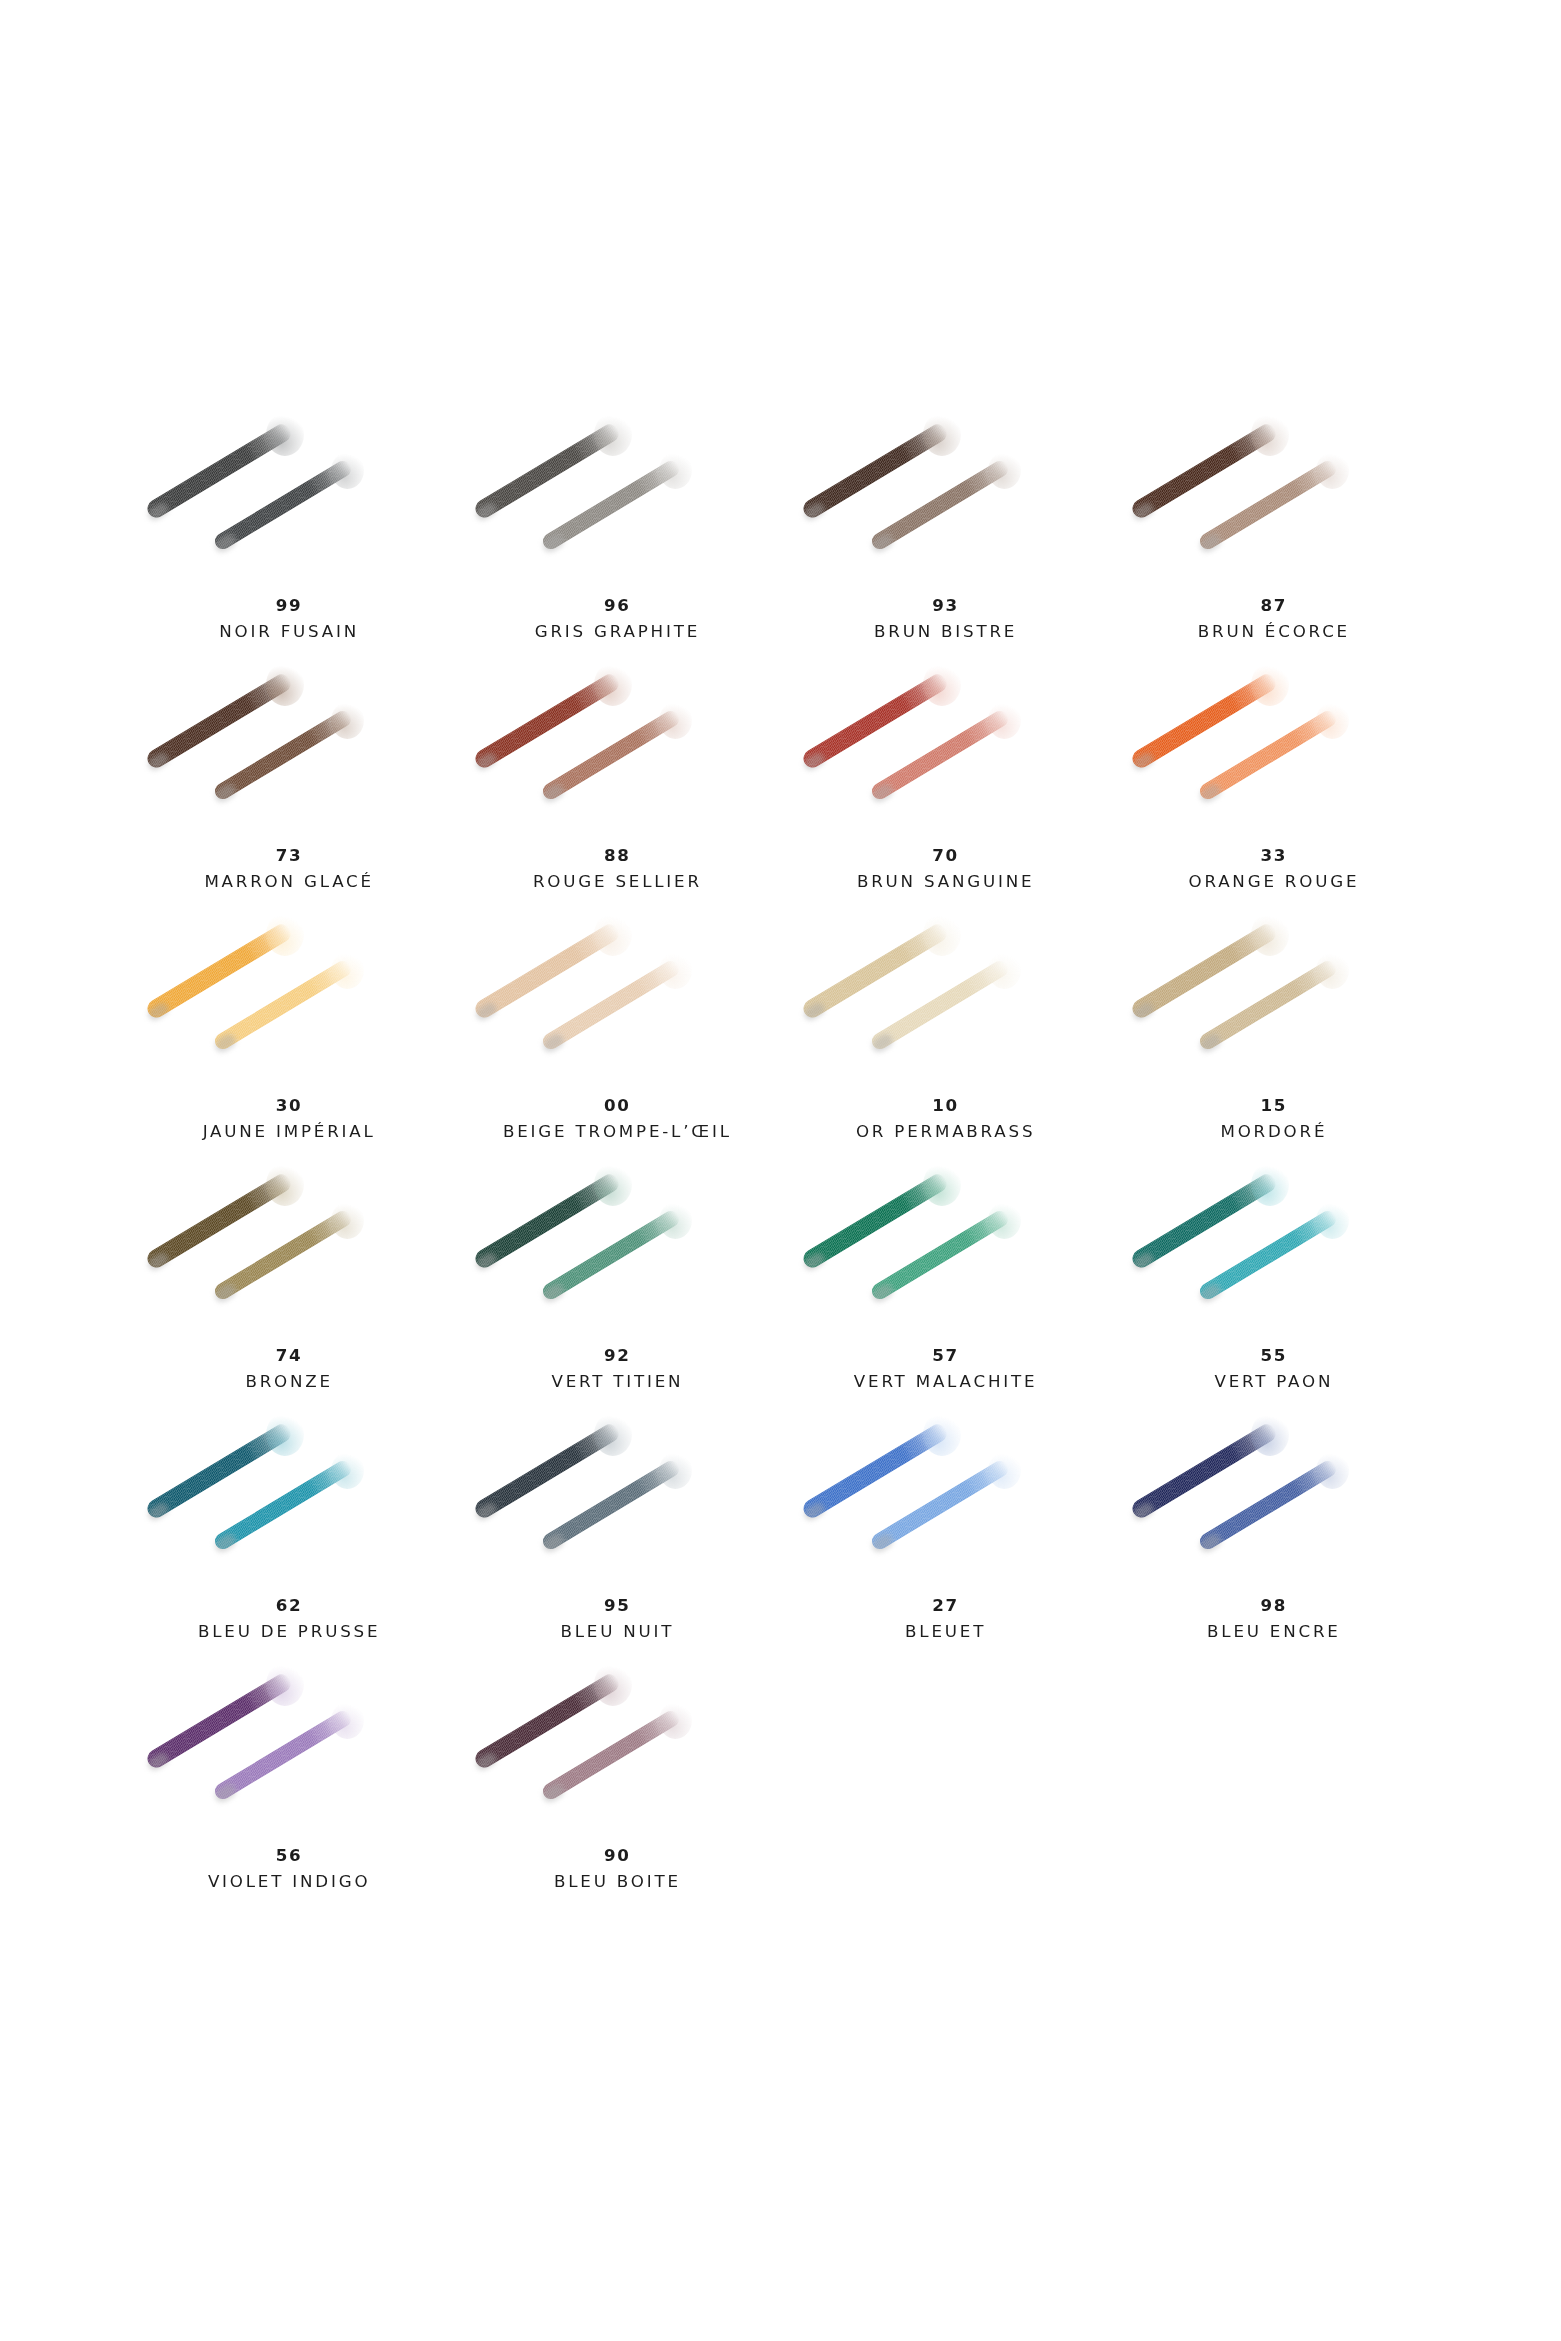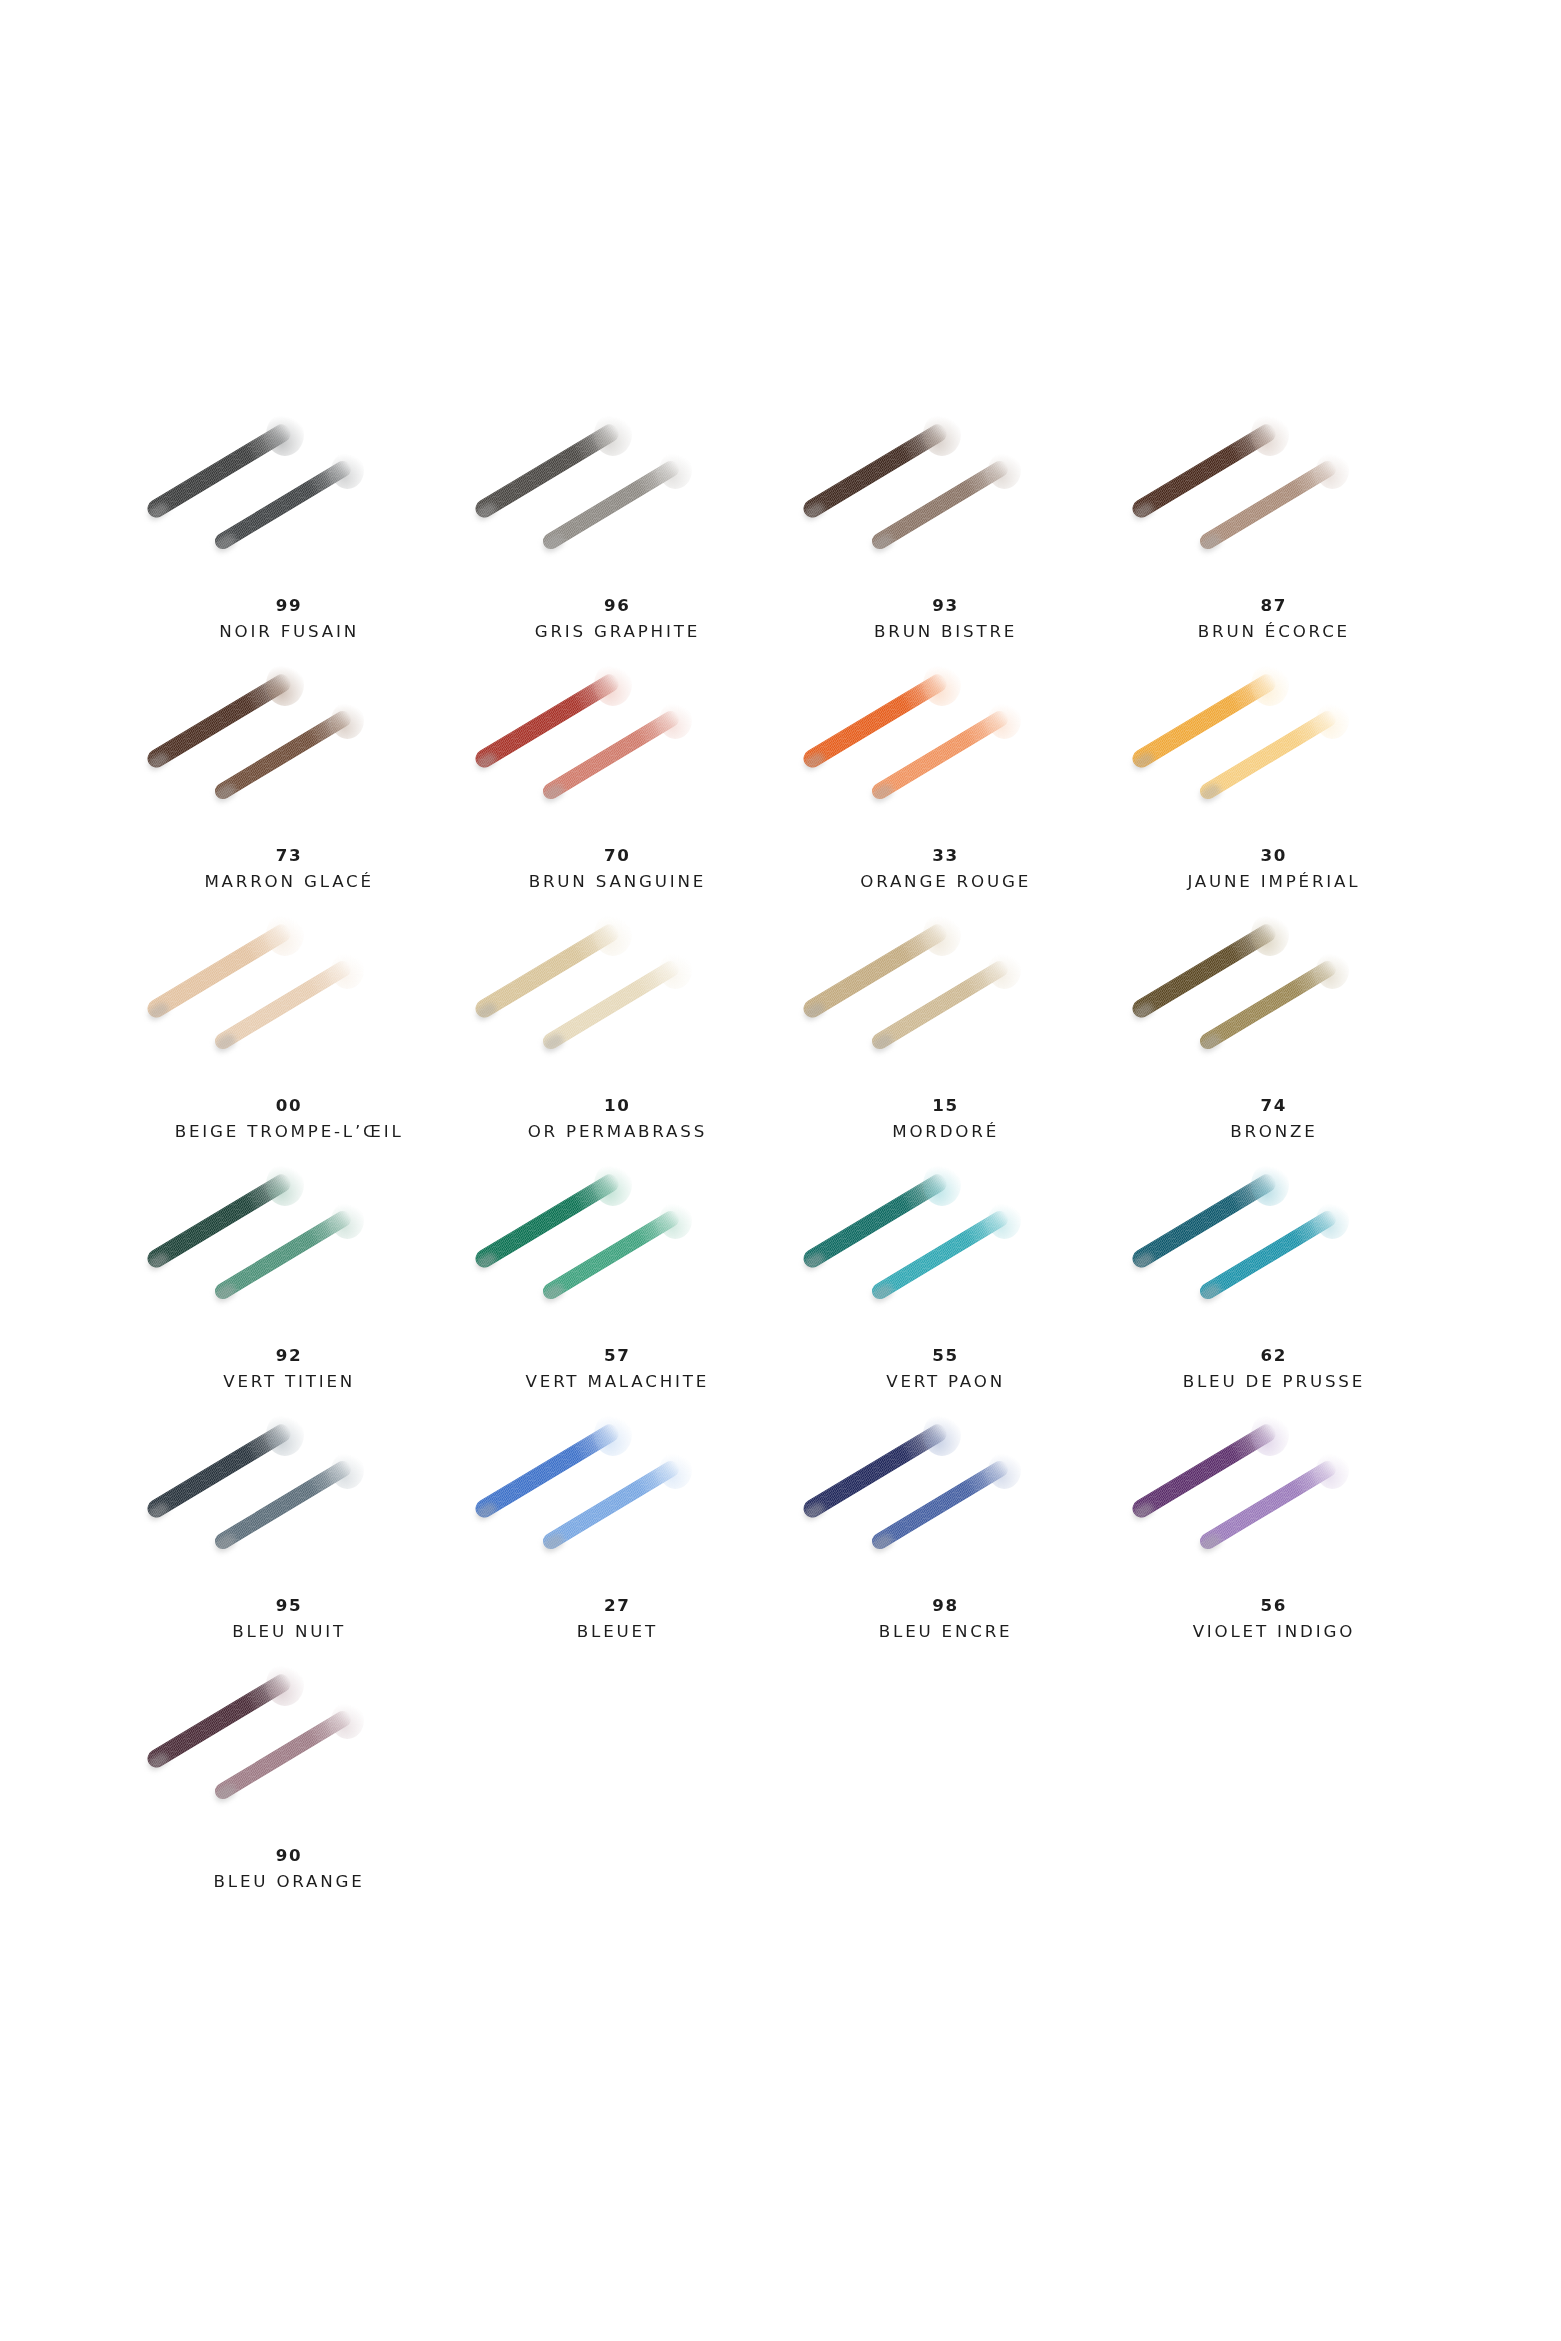--- a/index.html
+++ b/index.html
@@ -229,20 +229,40 @@
           <div class="scatter" style="left: 206px; top: 42px; width: 33px; height: 37px; background: radial-gradient(circle at 40% 70%, rgba(143, 107, 82, 0.4) 0%, rgba(143, 107, 82, 0.16) 44%, rgba(143, 107, 82, 0) 74%);"></div>
         </div>
         <div class="caption">
           <div class="code">73</div>
           <div class="name">MARRON GLACÉ</div>
         </div>
       </div>
       <div class="swatch-cell">
         <div class="strokes">
           <div class="stroke" style="left: 11.7px; top: 52px; width: 164px; height: 17.6px; transform: rotate(-31deg);">
+            <div class="body" style="background: linear-gradient(90deg, rgb(138, 51, 35) 0%, rgb(138, 51, 35) 52%, rgb(138, 51, 35) 70%, rgba(138, 51, 35, 0.78) 82%, rgba(138, 51, 35, 0.38) 92%, rgba(138, 51, 35, 0) 100%);"></div>
+            <div class="grain"></div>
+            <div class="tipshadow"></div>
+          </div>
+          <div class="stroke" style="left: 80px; top: 87px; width: 156px; height: 16px; transform: rotate(-31deg);">
+            <div class="body" style="background: linear-gradient(90deg, rgb(169, 114, 93) 0%, rgb(169, 114, 93) 52%, rgb(169, 114, 93) 70%, rgba(169, 114, 93, 0.78) 82%, rgba(169, 114, 93, 0.38) 92%, rgba(169, 114, 93, 0) 100%);"></div>
+            <div class="grain"></div>
+            <div class="tipshadow"></div>
+          </div>
+          <div class="scatter" style="left: 141px; top: 3.3px; background: radial-gradient(circle at 40% 70%, rgba(195, 149, 131, 0.55) 0%, rgba(195, 149, 131, 0.22) 42%, rgba(195, 149, 131, 0) 72%);"></div>
+          <div class="scatter" style="left: 206px; top: 42px; width: 33px; height: 37px; background: radial-gradient(circle at 40% 70%, rgba(195, 149, 131, 0.4) 0%, rgba(195, 149, 131, 0.16) 44%, rgba(195, 149, 131, 0) 74%);"></div>
+        </div>
+        <div class="caption">
+          <div class="code">88</div>
+          <div class="name">ROUGE SELLIER</div>
+        </div>
+      </div>
+      <div class="swatch-cell">
+        <div class="strokes">
+          <div class="stroke" style="left: 11.7px; top: 52px; width: 164px; height: 17.6px; transform: rotate(-31deg);">
             <div class="body" style="background: linear-gradient(90deg, rgb(168, 52, 42) 0%, rgb(168, 52, 42) 52%, rgb(168, 52, 42) 70%, rgba(168, 52, 42, 0.78) 82%, rgba(168, 52, 42, 0.38) 92%, rgba(168, 52, 42, 0) 100%);"></div>
             <div class="grain"></div>
             <div class="tipshadow"></div>
           </div>
           <div class="stroke" style="left: 80px; top: 87px; width: 156px; height: 16px; transform: rotate(-31deg);">
             <div class="body" style="background: linear-gradient(90deg, rgb(208, 123, 107) 0%, rgb(208, 123, 107) 52%, rgb(208, 123, 107) 70%, rgba(208, 123, 107, 0.78) 82%, rgba(208, 123, 107, 0.38) 92%, rgba(208, 123, 107, 0) 100%);"></div>
             <div class="grain"></div>
             <div class="tipshadow"></div>
           </div>
           <div class="scatter" style="left: 141px; top: 3.3px; background: radial-gradient(circle at 40% 70%, rgba(226, 162, 148, 0.55) 0%, rgba(226, 162, 148, 0.22) 42%, rgba(226, 162, 148, 0) 72%);"></div>
@@ -543,18 +563,18 @@
           <div class="stroke" style="left: 80px; top: 87px; width: 156px; height: 16px; transform: rotate(-31deg);">
             <div class="body" style="background: linear-gradient(90deg, rgb(157, 123, 133) 0%, rgb(157, 123, 133) 52%, rgb(157, 123, 133) 70%, rgba(157, 123, 133, 0.78) 82%, rgba(157, 123, 133, 0.38) 92%, rgba(157, 123, 133, 0) 100%);"></div>
             <div class="grain"></div>
             <div class="tipshadow"></div>
           </div>
           <div class="scatter" style="left: 141px; top: 3.3px; background: radial-gradient(circle at 40% 70%, rgba(183, 154, 162, 0.55) 0%, rgba(183, 154, 162, 0.22) 42%, rgba(183, 154, 162, 0) 72%);"></div>
           <div class="scatter" style="left: 206px; top: 42px; width: 33px; height: 37px; background: radial-gradient(circle at 40% 70%, rgba(183, 154, 162, 0.4) 0%, rgba(183, 154, 162, 0.16) 44%, rgba(183, 154, 162, 0) 74%);"></div>
         </div>
         <div class="caption">
           <div class="code">90</div>
-          <div class="name">BLEU ORANGE</div>
+          <div class="name">BLEU BOITE</div>
         </div>
       </div>
     </div>
 </div>
 
 
 </body></html>

